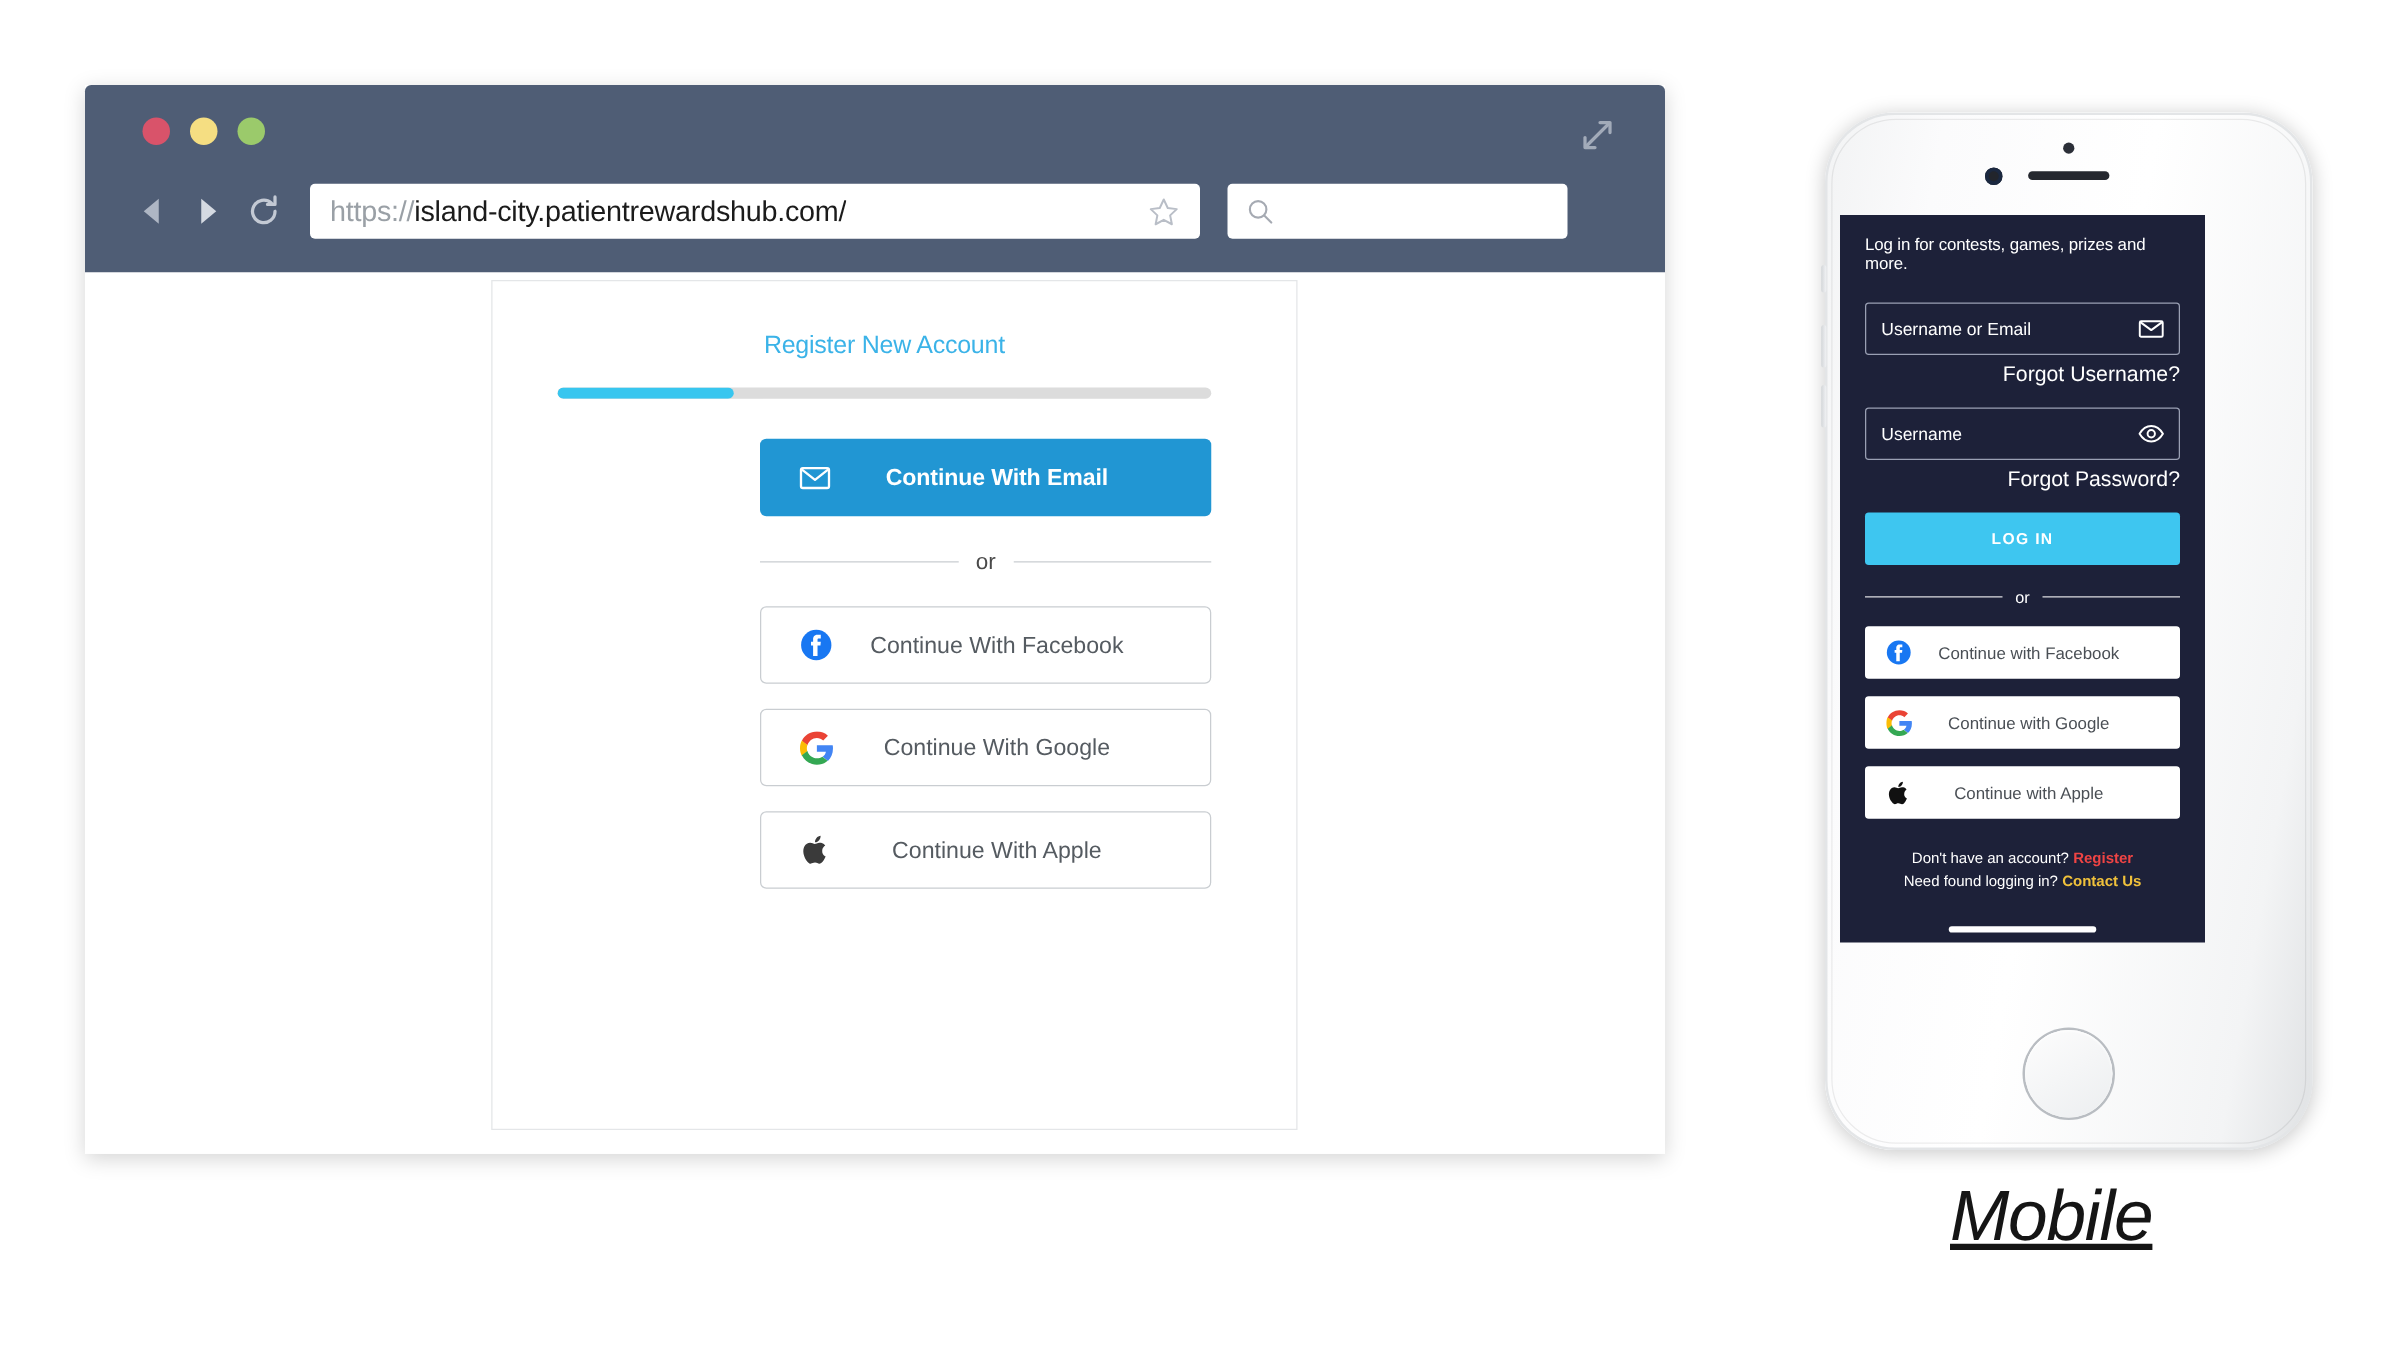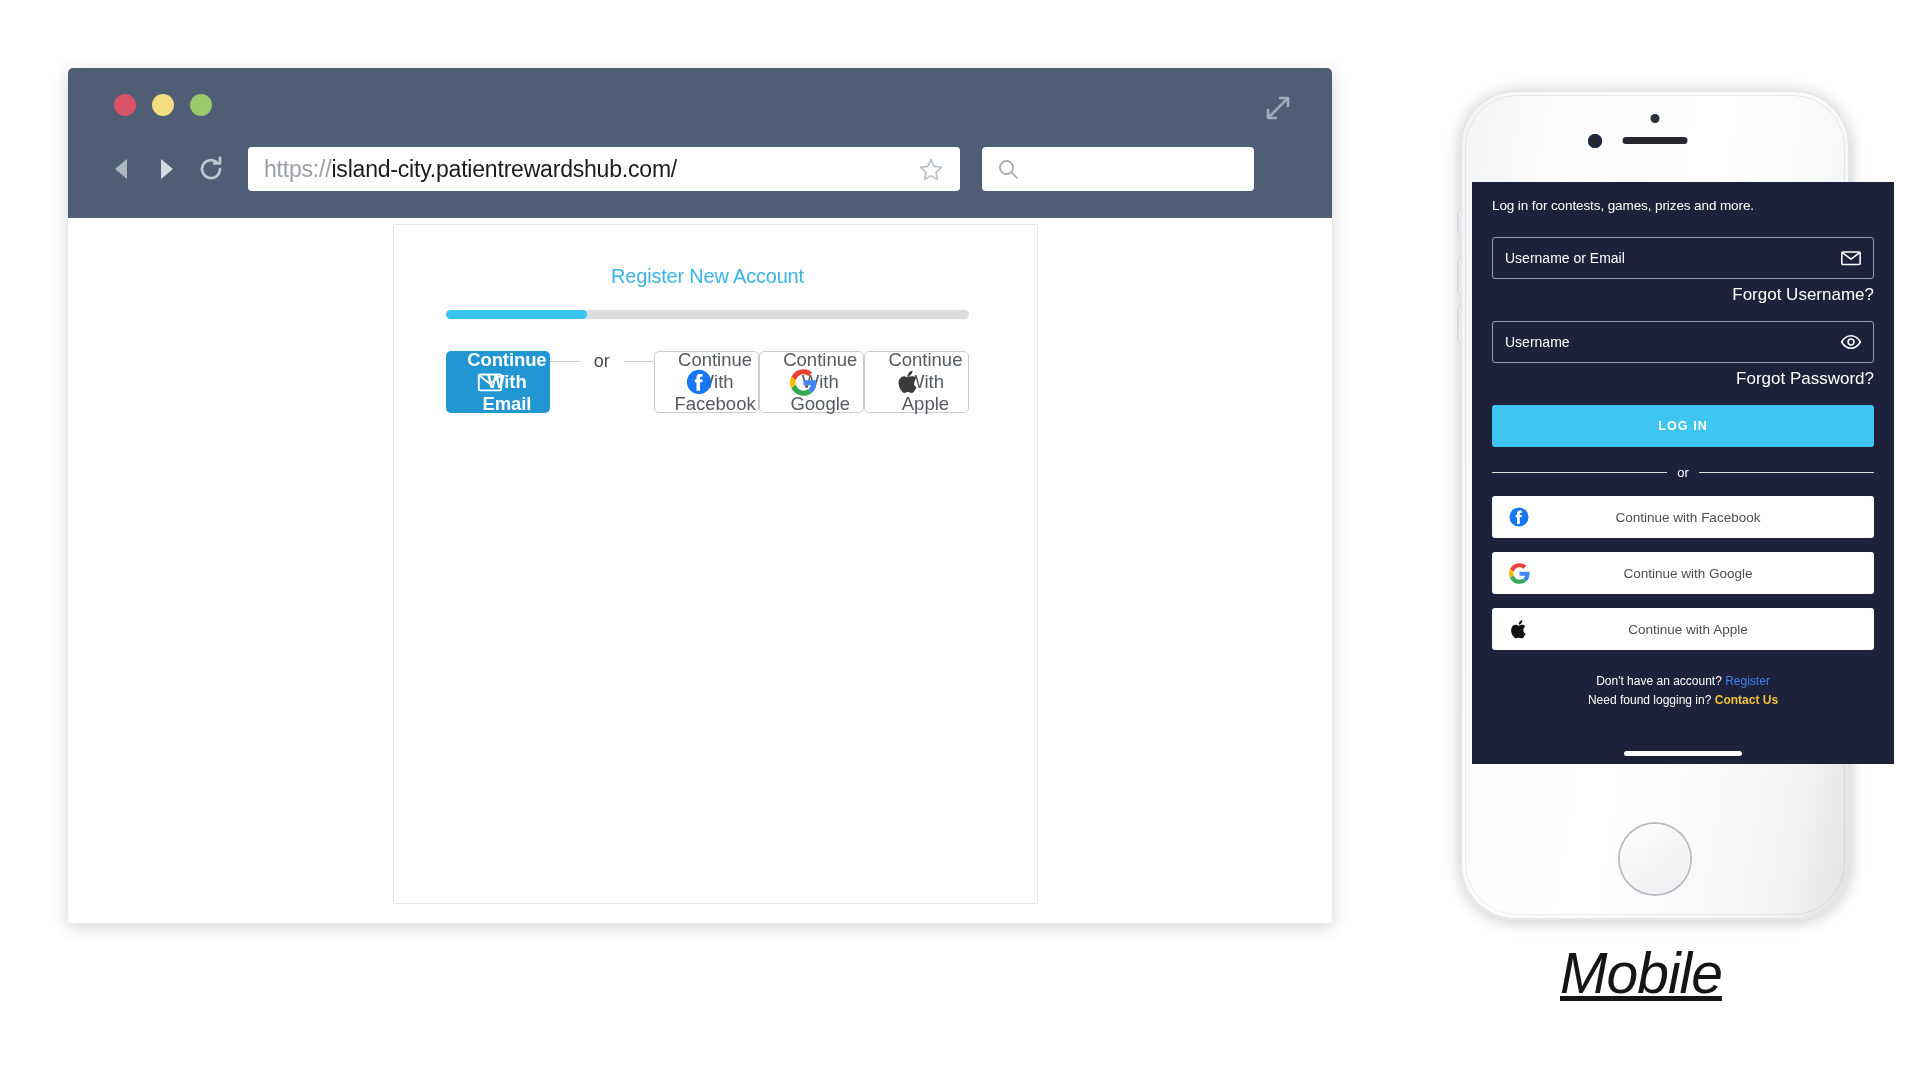--- a/index.html
+++ b/index.html
@@ -97,21 +97,21 @@
   #progress-fill { height: 100%; background: #38c6ef; border-radius: 5px; }
   #reg-heading {
     font-size: 29px; color: #272727; font-weight: 400;
     letter-spacing: -0.3px; margin-bottom: 10px;
   }
   #reg-sub {
     font-size: 17.5px; color: #4a4a4a; line-height: 1.42;
     max-width: 540px; margin-bottom: 38px;
   }
 
-  .btn-col { display: flex; flex-direction: row; align-items: flex-start; }
+  .btn-col { display: flex; flex-direction: column; align-items: flex-end; }
   .auth-btn {
     width: 361px; height: 62px;
     display: flex; align-items: center;
     border-radius: 5px;
     position: relative;
     cursor: pointer;
   }
   .auth-btn .ico {
     position: absolute; left: 29px; top: 50%; transform: translateY(-50%);
     width: 30px; height: 30px;
@@ -155,22 +155,22 @@
   }
   #phone-sensor { position: absolute; left: 50%; top: 24px; transform: translateX(-50%);
     width: 9px; height: 9px; border-radius: 50%; background: #2b2f38; }
   #phone-camera { position: absolute; left: 128px; top: 44px;
     width: 14px; height: 14px; border-radius: 50%; background: #22252c;
     box-shadow: inset 0 0 0 3px #1b2840; }
   #phone-speaker { position: absolute; left: 50%; top: 47px; transform: translateX(-50%);
     width: 65px; height: 7px; border-radius: 4px; background: #25282f; }
 
   #phone-screen {
-    position: absolute; left: 12px; top: 92px;
-    width: 422px; height: 582px;
+    position: absolute; left: 12px; top: 82px;
+    width: 292px; height: 582px;
     background: #1d2139;
     overflow: hidden;
   }
   #phone-home {
     position: absolute; left: 50%; bottom: 26px; transform: translateX(-50%);
     width: 70px; height: 70px; border-radius: 50%;
     background: linear-gradient(145deg,#fdfdfd,#eceef0);
     box-shadow: 0 0 0 2px #b9bdc2, inset 0 1px 2px rgba(255,255,255,0.9);
   }
   .vol-btn { position: absolute; left: -3px; width: 4px; border-radius: 2px;
@@ -201,21 +201,21 @@
     width: 100%; height: 42px; background: #ffffff; border-radius: 3px;
     display: flex; align-items: center; position: relative;
     margin-bottom: 14px; cursor: pointer;
   }
   .m-social .sico { position: absolute; left: 16px; top: 50%; transform: translateY(-50%);
     width: 22px; height: 22px; display: flex; align-items: center; justify-content: center; }
   .m-social .slbl { width: 100%; text-align: center; padding-left: 10px;
     font-size: 13.5px; color: #4a4f55; }
   #m-footer { text-align: center; margin-top: 22px; line-height: 1.55; }
   #m-footer div { font-size: 12px; color: #ffffff; }
-  .lnk-register { color: #3b82f6; font-weight: normal; }
+  .lnk-register { color: #ef4444; font-weight: bold; }
   .lnk-contact  { color: #f0c13b; font-weight: bold; }
   #m-homebar {
     position: absolute; left: 50%; bottom: 8px; transform: translateX(-50%);
     width: 118px; height: 5px; border-radius: 3px; background: #ffffff;
   }
 
   
   .caption {
     position: absolute; font-size: 57px; font-style: italic;
     color: #151515; font-weight: 400; letter-spacing: -1px;

